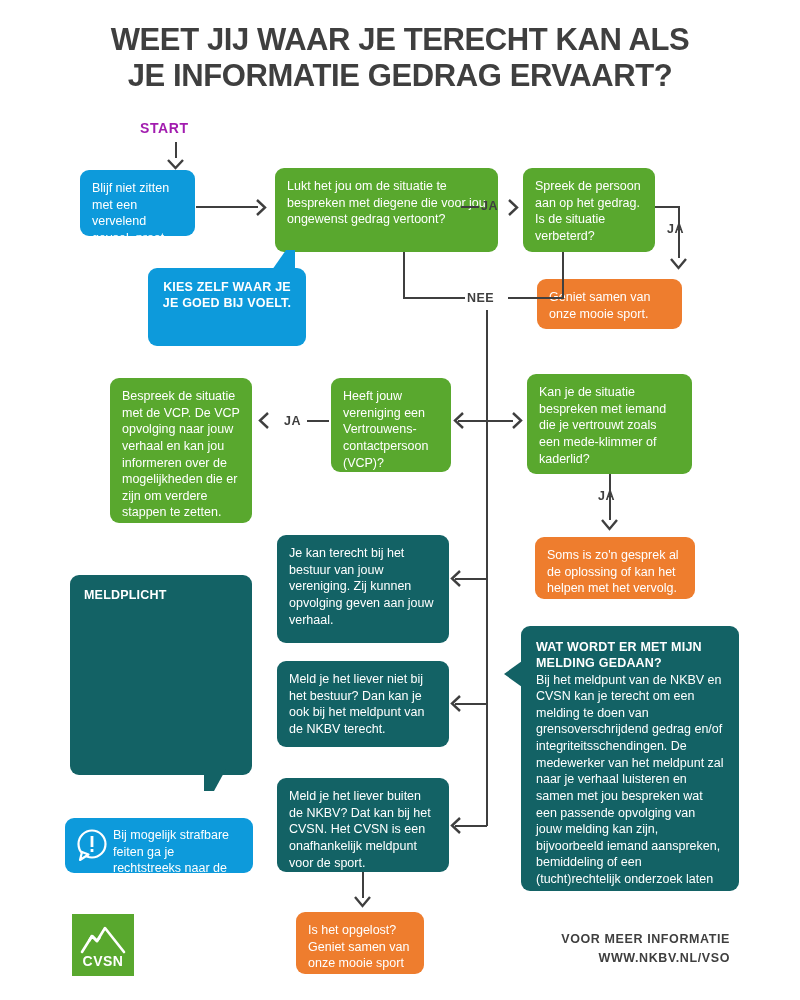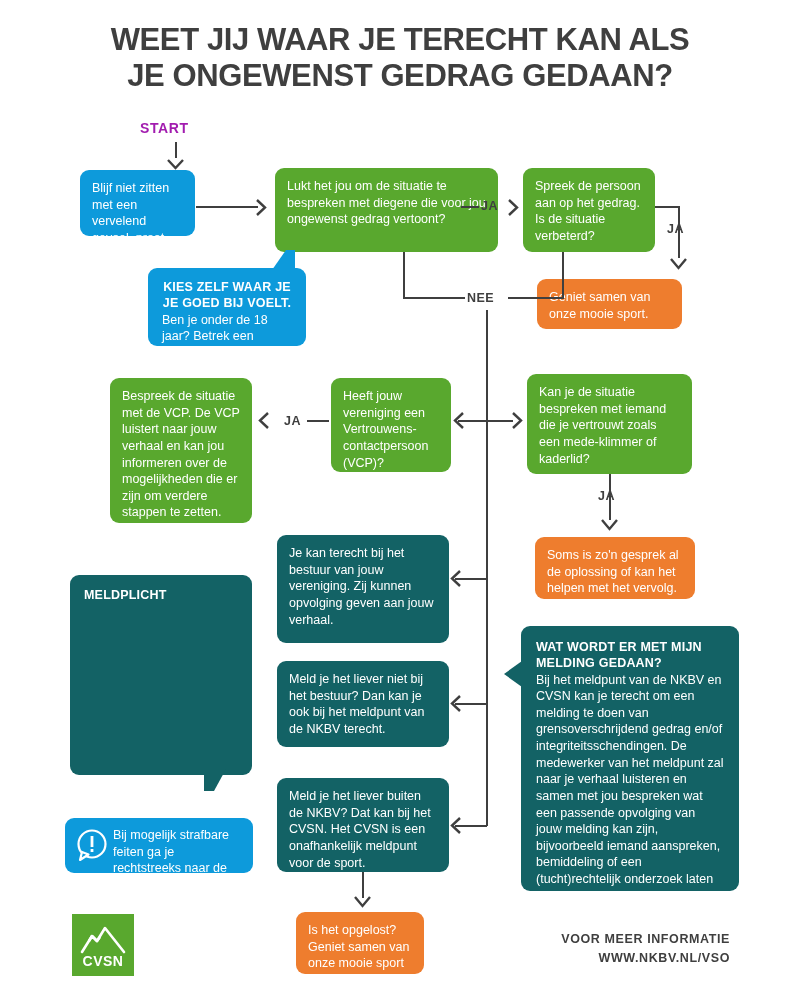--- a/index.html
+++ b/index.html
@@ -109,21 +109,21 @@
     color:#3f3f3f;
   }
 </style>
 </head>
 <body>
 
 <div id="stage">
 
   <div class="title">
     <span class="l">WEET JIJ WAAR JE TERECHT KAN ALS</span>
-    <span class="l">JE ONGEWENST GEDRAG GEDAAN?</span>
+    <span class="l">JE INFORMATIE GEDRAG ERVAART?</span>
   </div>
 
   <div class="startlbl" style="left:140px;top:120px;">START</div>
 
   <div class="line v" style="left:175px;top:142px;height:16px;"></div>
   <div class="chev" style="left:166px;top:154px;">
     <svg width="19" height="16" viewBox="0 0 19 16">
         <path d="M2 6 L9.5 14 L17 6" fill="none" stroke="#3f3f3f" stroke-width="2.4"></path>
       </svg>
   </div>
@@ -171,21 +171,21 @@
   <div class="line v" style="left:403px;top:252px;height:46px;"></div>
   <div class="line h" style="left:403px;top:297px;width:62px;"></div>
 
   <div class="line v" style="left:562px;top:252px;height:46px;"></div>
   <div class="line h" style="left:508px;top:297px;width:56px;"></div>
   <div class="branch" style="left:467px;top:291px;">NEE</div>
 
   <div class="line v" style="left:486px;top:310px;height:516px;"></div>
 
   <div class="node green" style="left:110px;top:378px;width:142px;height:145px;">
-    <p>Bespreek de situatie met de VCP. De VCP luistert naar jouw verhaal en kan jou informeren over de mogelijkheden die er zijn om verdere stappen te zetten.</p>
+    <p>Bespreek de situatie met de VCP. De VCP opvolging naar jouw verhaal en kan jou informeren over de mogelijkheden die er zijn om verdere stappen te zetten.</p>
   </div>
 
   <div class="chev" style="left:257px;top:411px;">
     <svg width="16" height="19" viewBox="0 0 16 19">
         <path d="M11 2 L3 9.5 L11 17" fill="none" stroke="#3f3f3f" stroke-width="2.4"></path>
       </svg>
   </div>
   <div class="branch" style="left:284px;top:414px;">JA</div>
   <div class="line h" style="left:307px;top:420px;width:22px;"></div>
 
@@ -259,21 +259,20 @@
         <path d="M2 4 L9.5 13 L17 4" fill="none" stroke="#3f3f3f" stroke-width="2.4"></path>
       </svg>
   </div>
 
   <div class="node orange" style="left:296px;top:912px;width:128px;height:62px;">
     <p>Is het opgelost? Geniet samen van onze mooie sport</p>
   </div>
 
   <div class="node blue" style="left:148px;top:268px;width:158px;height:78px;padding:11px 14px;">
     <span class="hd" style="text-align:center;display:block;">KIES ZELF WAAR JE JE GOED BIJ VOELT.</span>
-    <p>Ben je onder de 18 jaar? Betrek een volwassene.</p>
   </div>
   <div class="tail" style="left:272px;top:250px;border-left:14px solid transparent;border-right:9px solid #0d9adb;border-bottom:20px solid #0d9adb;"></div>
 
   <div class="node teal" style="left:70px;top:575px;width:182px;height:200px;padding:12px 14px;">
     <span class="hd">MELDPLICHT</span>
   </div>
   <div class="tail" style="left:204px;top:769px;border-right:12px solid transparent;border-left:10px solid #136265;border-top:22px solid #136265;"></div>
 
   <div class="node blue" style="left:65px;top:818px;width:188px;height:55px;padding:9px 10px 9px 48px;">
     <p>Bij mogelijk strafbare feiten ga je rechtstreeks naar de politie.</p>

